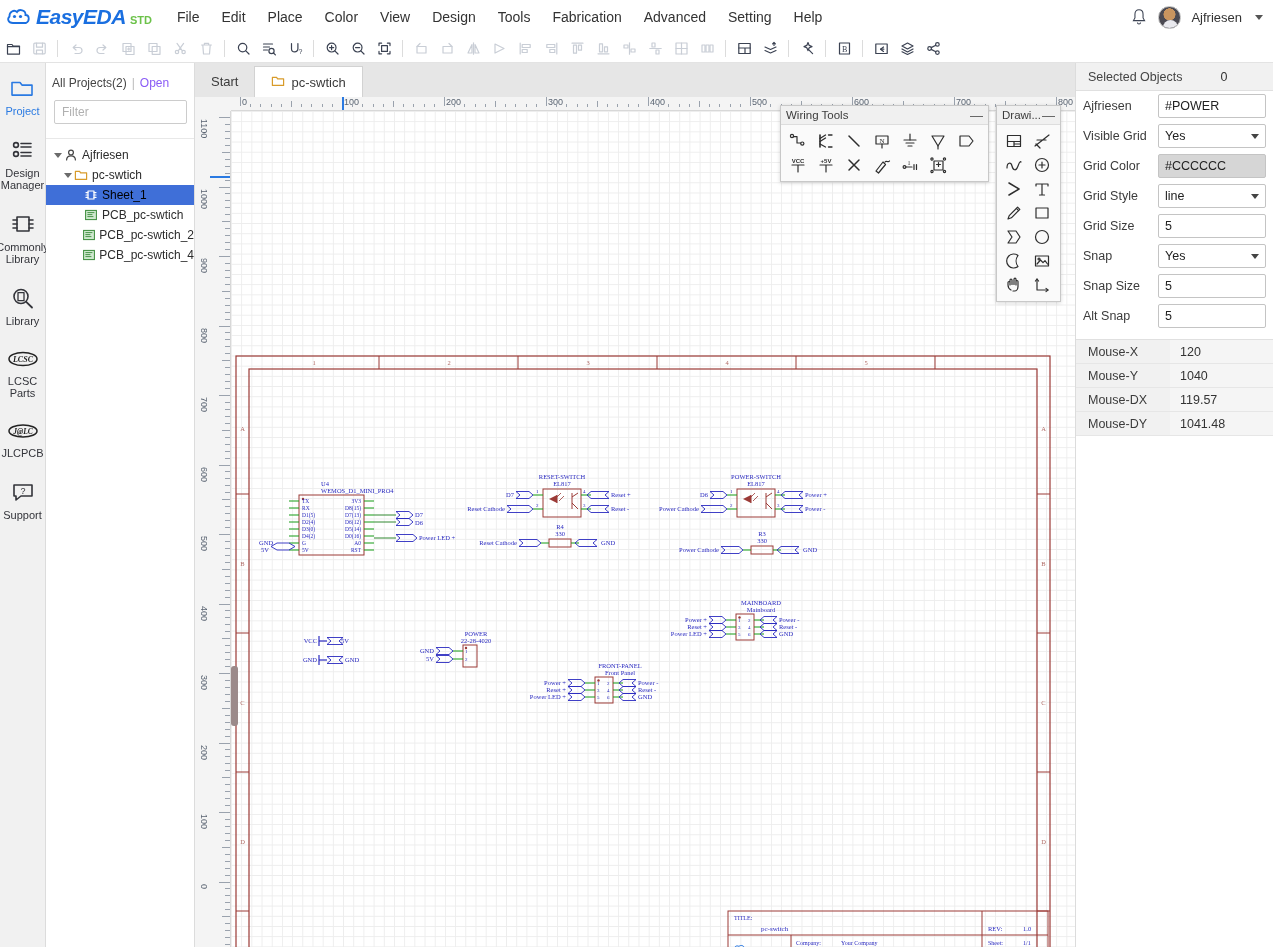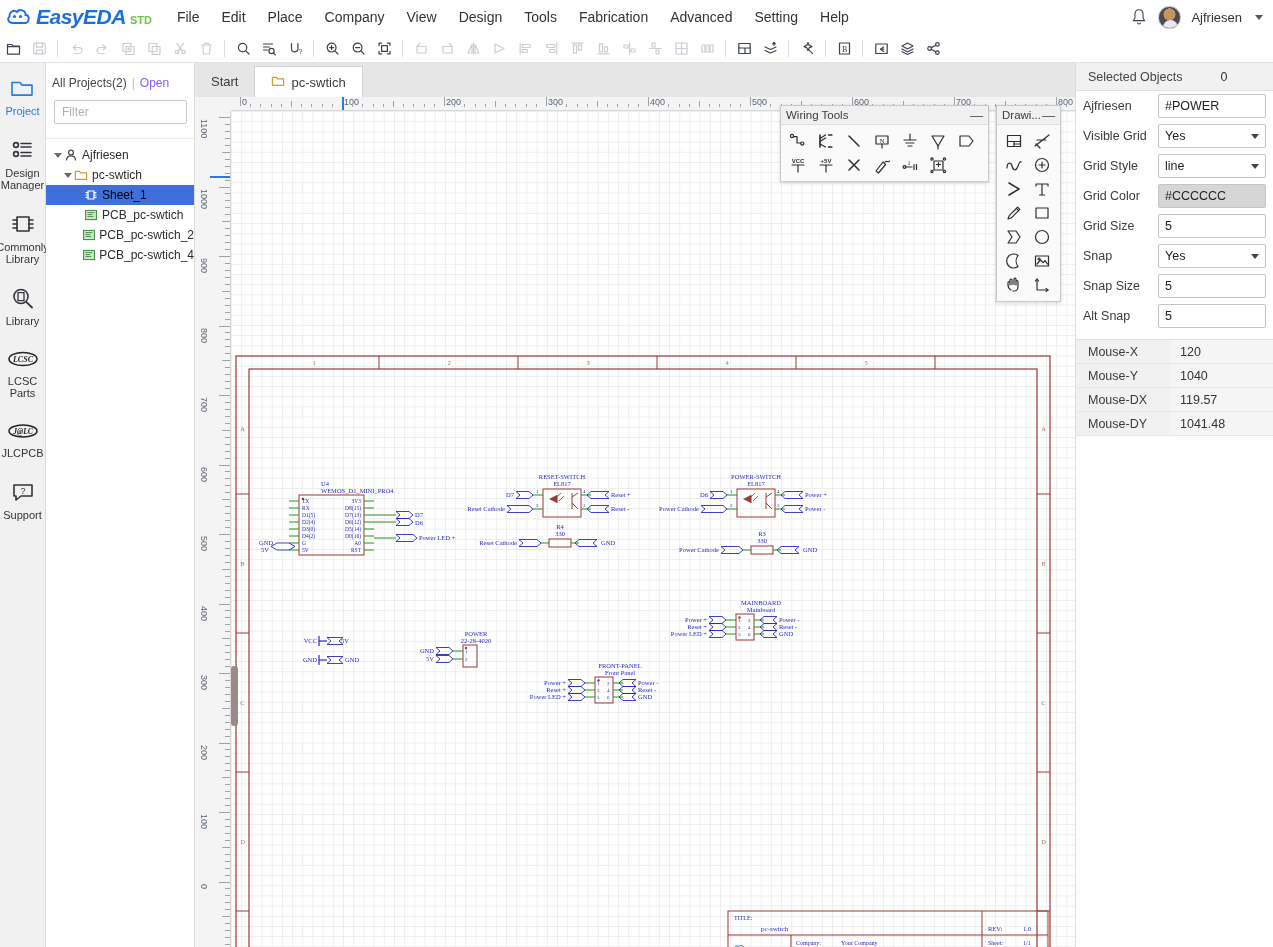--- a/index.html
+++ b/index.html
@@ -218,21 +218,21 @@
         <circle cx="8.5" cy="10.5" r="1.6" fill="#1a6fe0"></circle>
         <circle cx="14.5" cy="10.5" r="1.6" fill="#1a6fe0"></circle>
       </svg>
       <span class="logo-text">EasyEDA</span>
       <span class="logo-std">STD</span>
     </div>
     <div class="menu-items" id="menu-items">
         <div class="menu-item">File</div>
         <div class="menu-item">Edit</div>
         <div class="menu-item">Place</div>
-        <div class="menu-item">Company</div>
+        <div class="menu-item">Color</div>
         <div class="menu-item">View</div>
         <div class="menu-item">Design</div>
         <div class="menu-item">Tools</div>
         <div class="menu-item">Fabrication</div>
         <div class="menu-item">Advanced</div>
         <div class="menu-item">Setting</div>
         <div class="menu-item">Help</div>
       </div>
     <div class="menubar-right">
       <svg class="bell" viewBox="0 0 20 20">
@@ -1394,30 +1394,30 @@
           </div>
         </div>
         <div class="prop-row">
           <div class="prop-label">Visible Grid</div>
           <div class="prop-select">
             <span>Yes</span>
             <span class="chev"></span>
           </div>
         </div>
         <div class="prop-row">
+          <div class="prop-label">Grid Color</div>
+          <div class="prop-field readonly">
+            <span>#CCCCCC</span>
+          </div>
+        </div>
+        <div class="prop-row">
           <div class="prop-label">Grid Style</div>
           <div class="prop-select">
             <span>line</span>
             <span class="chev"></span>
-          </div>
-        </div>
-        <div class="prop-row">
-          <div class="prop-label">Grid Color</div>
-          <div class="prop-field readonly">
-            <span>#CCCCCC</span>
           </div>
         </div>
         <div class="prop-row">
           <div class="prop-label">Grid Size</div>
           <div class="prop-field">
             <span>5</span>
           </div>
         </div>
         <div class="prop-row">
           <div class="prop-label">Snap</div>

